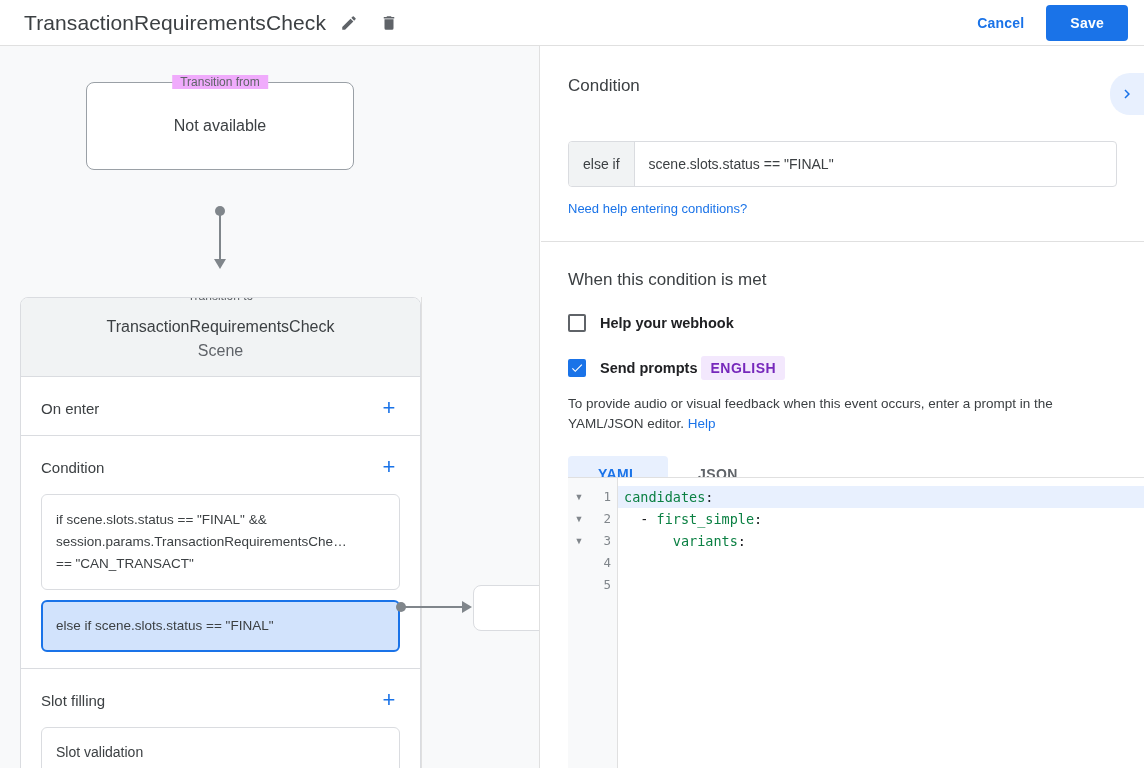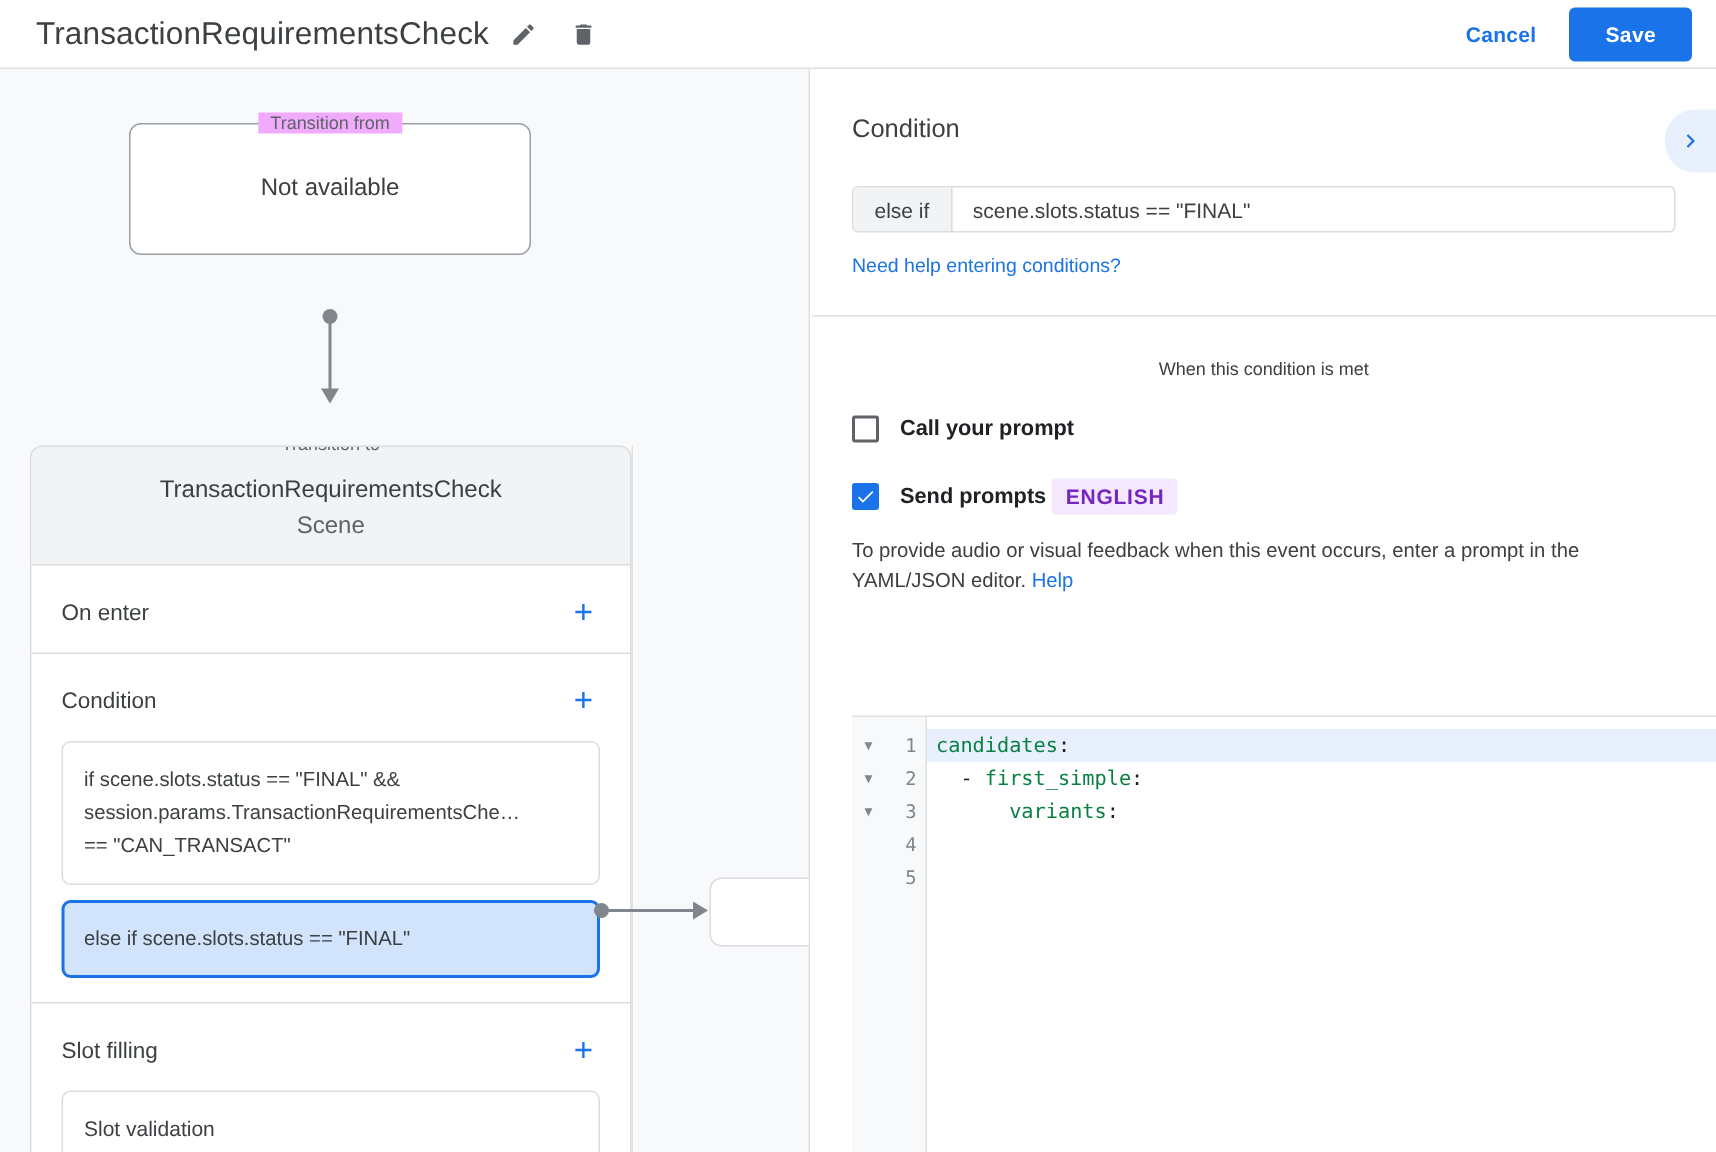--- a/index.html
+++ b/index.html
@@ -148,40 +148,40 @@
     background: #fff; overflow: hidden;
   }
   .rp-block { padding: 0 27px; }
   .rp-heading { font-size: 17px; color: #3c4043; padding-top: 30px; }
   .expand-btn {
     position: absolute; right: 0; top: 27px; width: 34px; height: 42px;
     background: #e8f0fe; border-radius: 20px 0 0 20px;
     display: flex; align-items: center; justify-content: center; cursor: pointer;
   }
   .cond-input-row {
-    display: flex; margin-top: 28px; height: 31px;
+    display: flex; margin-top: 45px; height: 46px;
     border: 1px solid #dadce0; border-radius: 4px; overflow: hidden;
     background: #fff;
   }
   .cond-prefix {
     background: #f1f3f4; border-right: 1px solid #dadce0;
     display: flex; align-items: center; padding: 0 14px;
     font-size: 14px; color: #3c4043; white-space: nowrap;
   }
   .cond-value {
     flex: 1; border: none; outline: none; padding: 0 14px;
     font-size: 14px; color: #3c4043; font-family: inherit; background: transparent;
   }
   .help-link {
     display: inline-block; margin-top: 14px; font-size: 13px;
     color: #1a73e8; cursor: pointer; text-align: center;
   }
   .rp-divider { height: 1px; background: #e0e0e0; margin-top: 24px; }
 
-  .rp-sub { font-size: 12px; color: #3c4043; padding-top: 28px; text-align: center; }
+  .rp-sub { font-size: 17px; color: #3c4043; padding-top: 28px; }
   .check-row { display: flex; align-items: center; margin-top: 24px; }
   .cbox {
     width: 18px; height: 18px; border: 2px solid #5f6368; border-radius: 2px;
     background: #fff; cursor: pointer; flex: none;
   }
   .cbox.checked {
     background: #1a73e8; border-color: #1a73e8;
     display: flex; align-items: center; justify-content: center;
   }
   .check-label { margin-left: 14px; font-size: 14.5px; color: #202124; font-weight: bold; }
@@ -330,37 +330,41 @@
       <span class="help-link">Need help entering conditions?</span>
     </div>
 
     <div class="rp-divider"></div>
 
     <div class="rp-block">
       <div class="rp-sub">When this condition is met</div>
 
       <div class="check-row">
         <div class="cbox"></div>
-        <span class="check-label">Call your prompt</span>
+        <span class="check-label">Help your webhook</span>
       </div>
 
       <div class="check-row">
         <div class="cbox checked">
           <svg width="14" height="14" viewBox="0 0 24 24" fill="#ffffff">
               <path d="M9 16.17L4.83 12l-1.42 1.41L9 19 21 7l-1.41-1.41z"></path>
             </svg>
         </div>
         <span class="check-label">Send prompts</span>
         <span class="lang-badge">ENGLISH</span>
       </div>
 
       <div class="desc">
         <span>To provide audio or visual feedback when this event occurs, enter a prompt in the YAML/JSON editor. </span><a>Help</a>
       </div>
 
+      <div class="editor-tabs">
+        <div class="etab active">YAML</div>
+        <div class="etab">JSON</div>
+      </div>
     </div>
 
     <div class="editor">
       <div class="gutter-fold">
         <div class="fold-tri">▼</div>
         <div class="fold-tri">▼</div>
         <div class="fold-tri">▼</div>
         <div class="fold-tri"></div>
         <div class="fold-tri"></div>
       </div>

